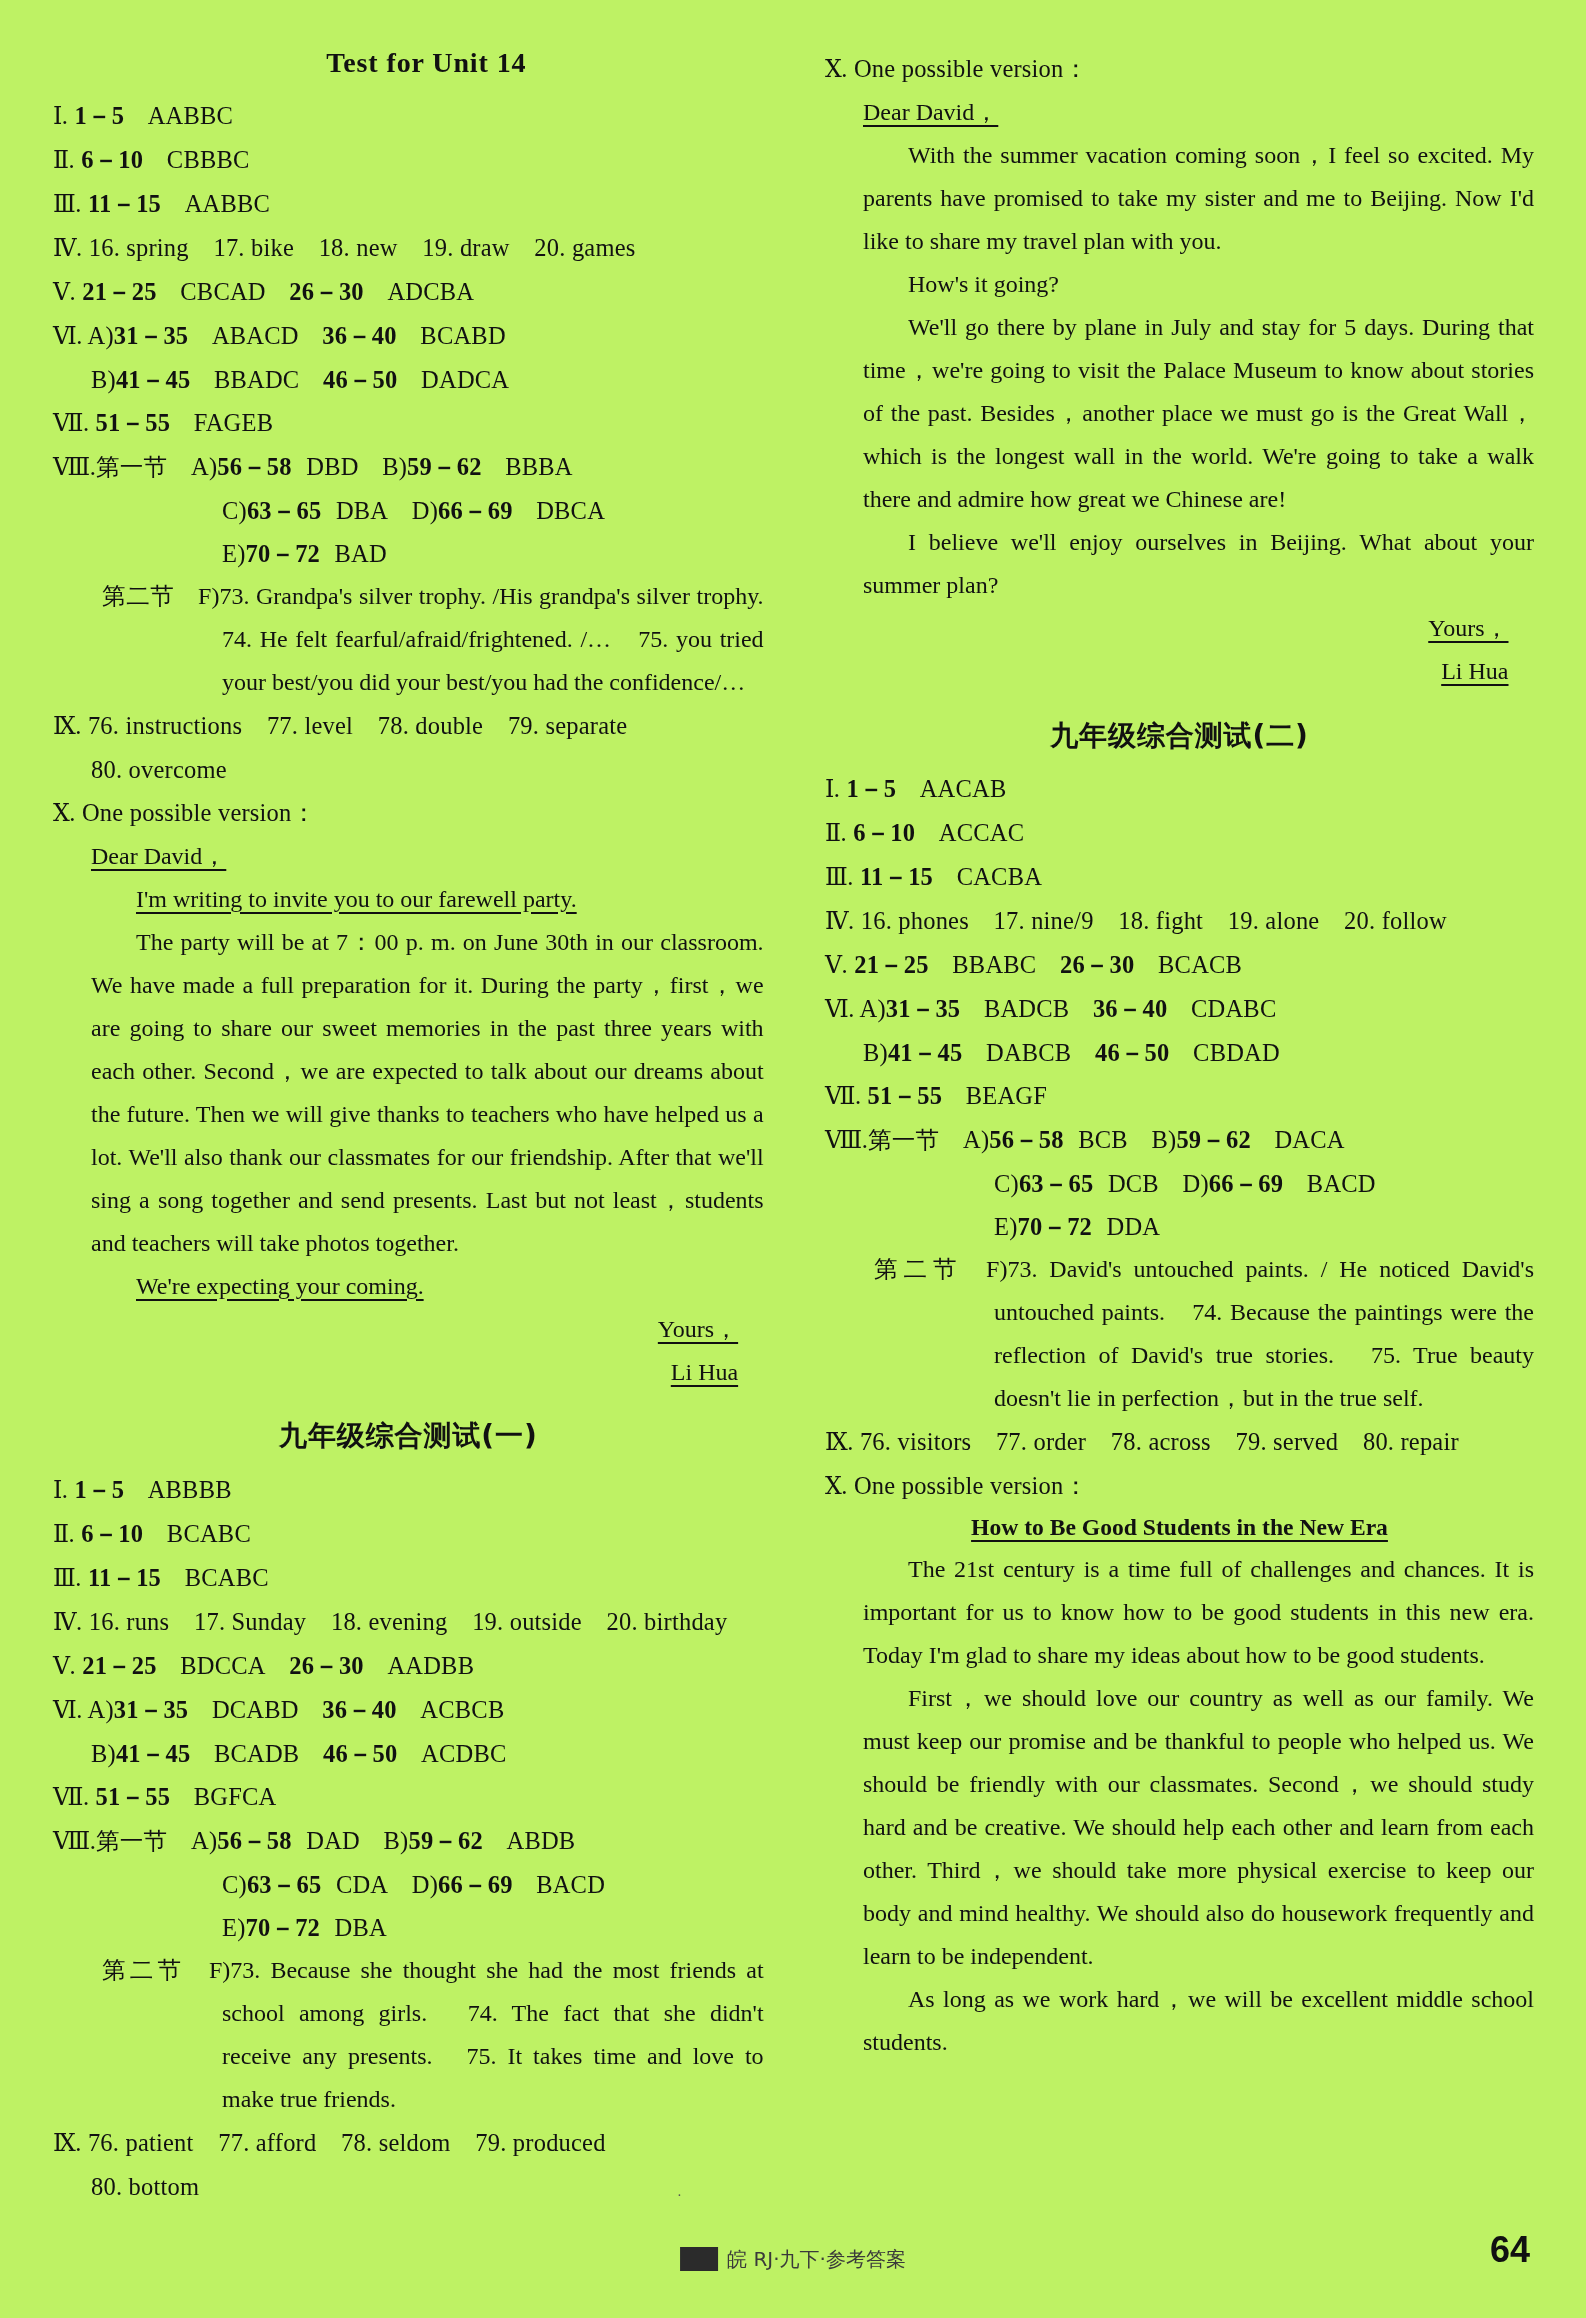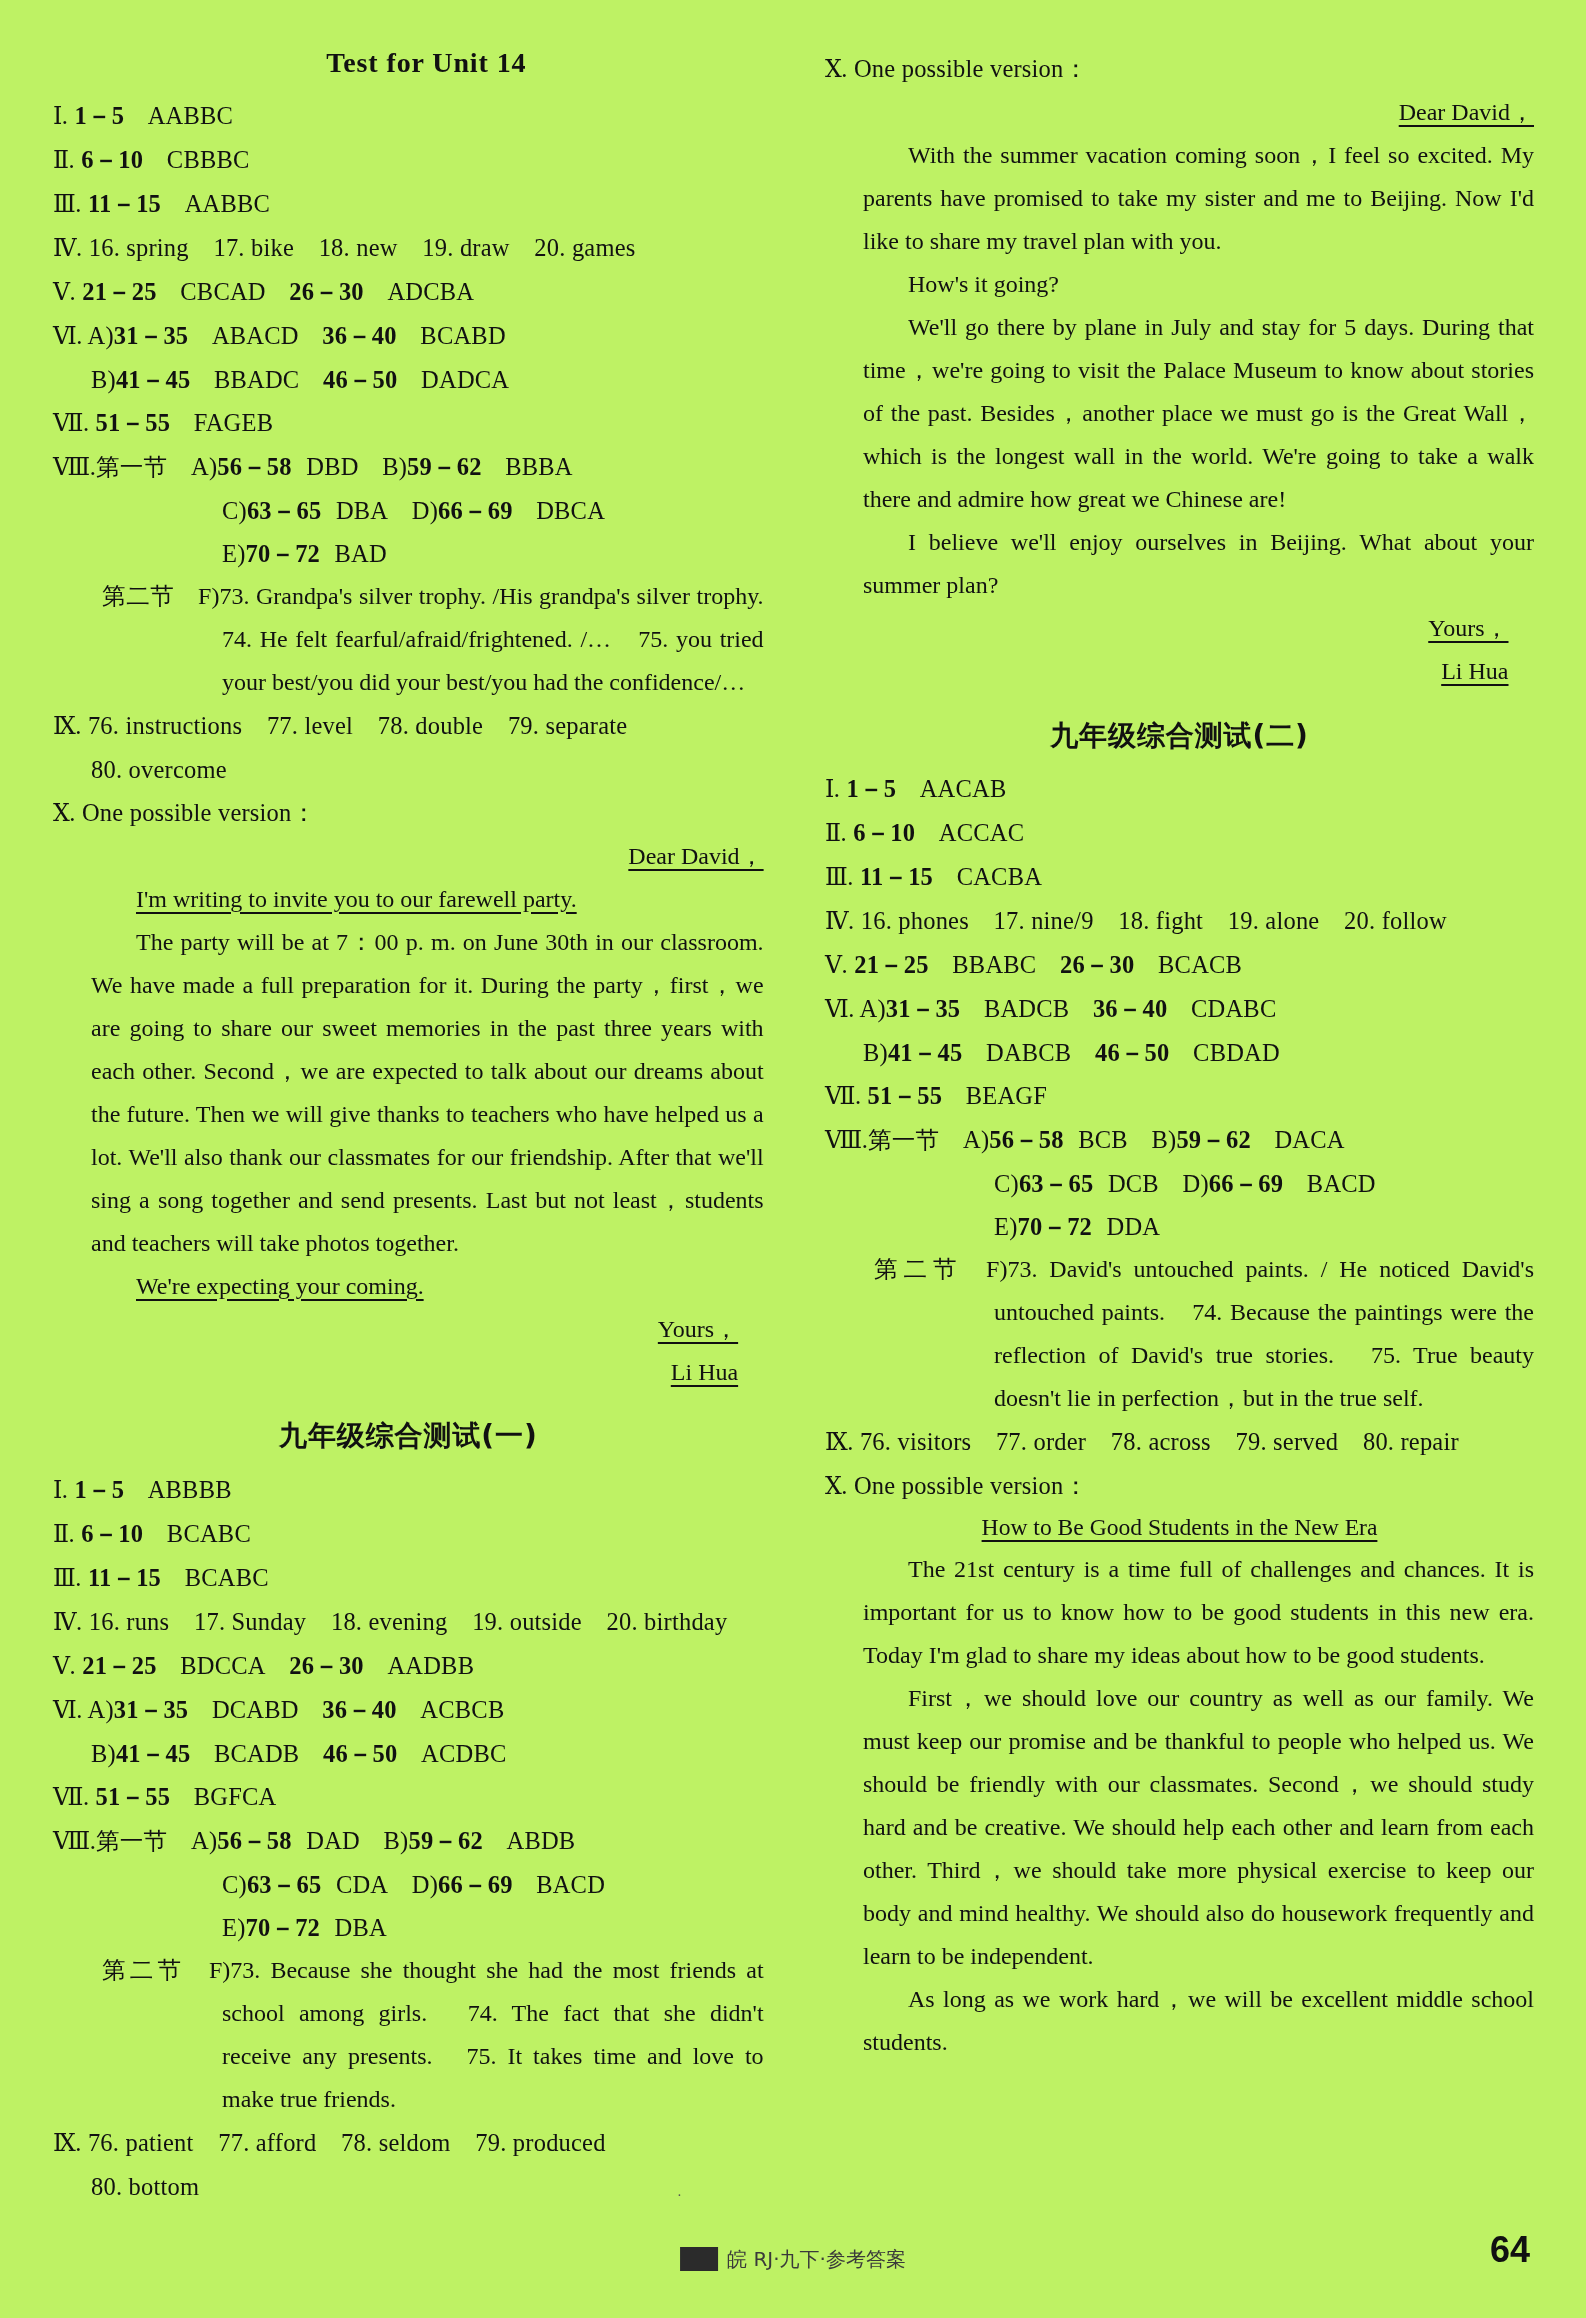--- a/index.html
+++ b/index.html
@@ -47,21 +47,21 @@
   }
   .cn-title {
     font-weight: bold;
     font-size: 28px;
     text-align: center;
     letter-spacing: 0.9px;
     margin: 23.6px 0 12.7px 0;
     font-family: "DejaVu Sans", "Liberation Sans", sans-serif;
   }
   .essay-title {
-    font-weight: normal;
+    font-weight: bold;
     font-size: 23.6px;
     text-align: center;
     margin: 5.5px 0 7.3px 0;
     text-decoration: underline;
     text-underline-offset: 4.5px;
   }
 
   
   .ans-line {
     font-size: 24.5px;
@@ -92,21 +92,20 @@
     text-align: justify;
     text-align-last: left;
     margin: 0;
     padding-left: 38px;
   }
   .para.ind { text-indent: 45px; }
   .salutation {
     font-size: 24px;
     line-height: 43px;
     padding-left: 38px;
-    text-align: right;
   }
   .u { text-decoration: underline; text-underline-offset: 4.5px; }
   .sign {
     font-size: 24px;
     line-height: 43px;
     text-align: right;
     padding-right: 25.5px;
   }
   .hang {
     font-size: 24px;

